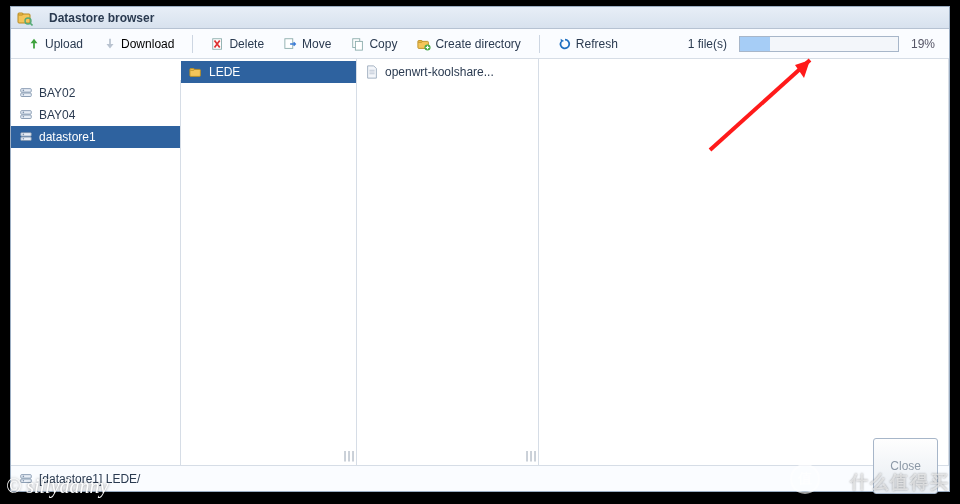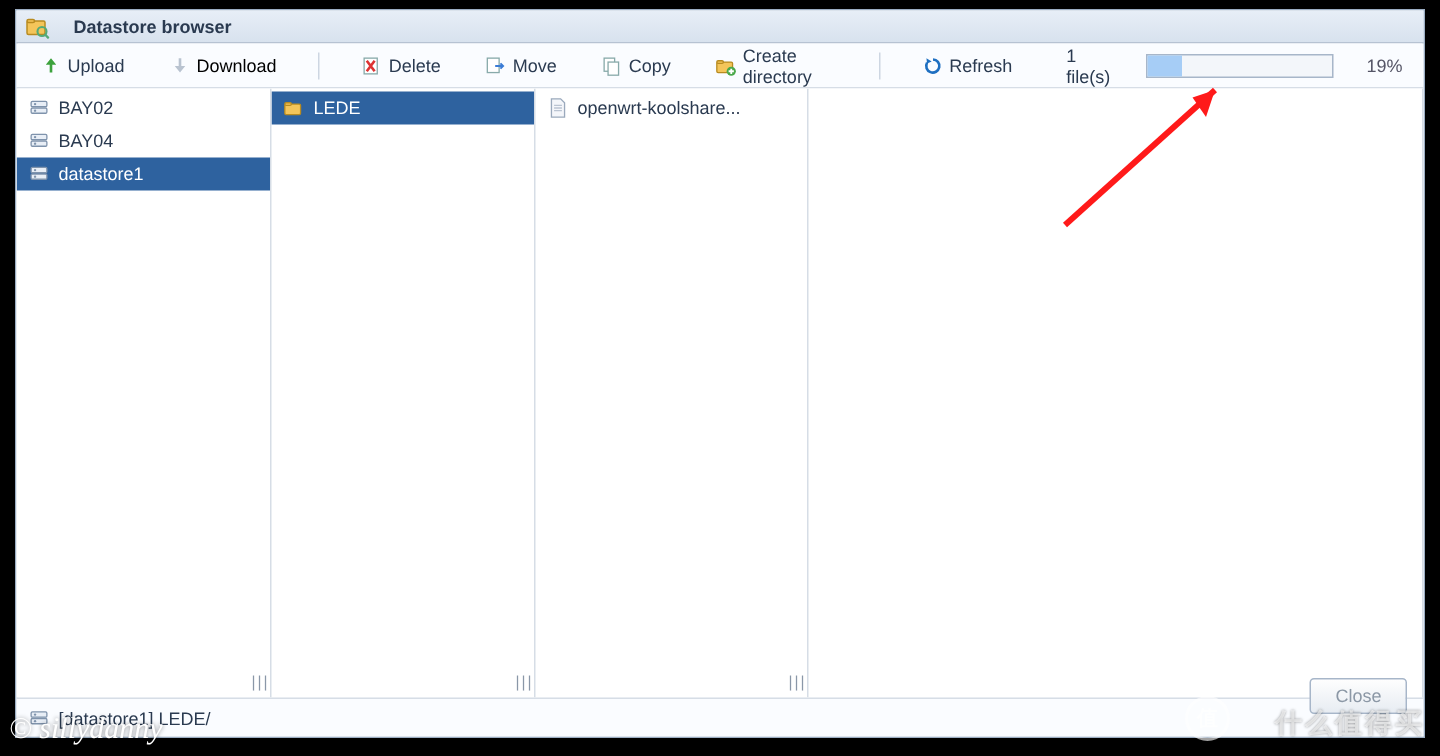--- a/index.html
+++ b/index.html
@@ -18,21 +18,21 @@
   .titlebar {
     height: 22px; background: linear-gradient(#e7eef7, #d8e2ee);
     border-bottom: 1px solid #b6c2d2; display: flex; align-items: center;
     padding: 0 6px; gap: 16px;
     font-weight: bold; color: #2a3a50;
   }
   .titlebar .title { font-weight: bold; }
   
   .toolbar {
     height: 30px; border-bottom: 1px solid #d6dde6;
-    display: flex; align-items: center; padding: 0 8px; gap: 14px;
+    display: flex; align-items: center; padding: 0 8px; gap: 4px;
     background: #fafcff;
   }
   .tb-btn {
     display: flex; align-items: center; gap: 4px;
     padding: 3px 8px; border-radius: 3px; cursor: pointer;
     color: #2a3a50;
   }
   .tb-btn.disabled { color: #000000; cursor: default; }
   .tb-sep { width: 1px; height: 18px; background: #cdd6e2; margin: 0 6px; }
   .toolbar .spacer { flex: 1; }
@@ -45,21 +45,21 @@
   .pct { color: #556; margin-right: 6px; }
   
   .columns {
     flex: 1; display: flex; overflow: hidden; background: #fff;
   }
   .col {
     position: relative; height: 100%; border-right: 1px solid #d6dde6;
     display: flex; flex-direction: column;
   }
   .col .list { flex: 1; overflow: hidden; padding-top: 2px; }
-  .col0 { width: 170px; }
+  .col0 { width: 170px; margin-top: 21px; }
   .col1 { width: 176px; }
   .col2 { width: 182px; }
   .col3 { flex: 1; }
   .row {
     display: flex; align-items: center; gap: 6px;
     height: 22px; padding: 0 8px; cursor: pointer;
     color: #2a3a50; white-space: nowrap; overflow: hidden; text-overflow: ellipsis;
   }
   .row.selected { background: #2e629f; color: #fff; }
   .drag-handle {
@@ -67,22 +67,22 @@
     color: #8a97a8; font-family: monospace; font-size: 10px; letter-spacing: -2px;
     cursor: col-resize; user-select: none;
   }
   
   .statusbar {
     height: 26px; border-top: 1px solid #d6dde6; background: #fafcff;
     display: flex; align-items: center; padding: 0 8px; gap: 6px;
   }
   .statusbar .path { color: #2a3a50; }
   .close-btn {
-    position: absolute; right: 22px; bottom: 28px;
-    padding: 4px 16px; border: 1px solid #a7b6c9; border-radius: 3px;
+    position: absolute; right: 22px; bottom: 10px;
+    padding: 20px 16px; border: 1px solid #a7b6c9; border-radius: 3px;
     background: linear-gradient(#fefefe, #e7ecf2); color: #8c98a6;
     font-size: 12px;
   }
   
   .arrow { position: absolute; pointer-events: none; }
   
   .wm-left {
     position: absolute; left: 6px; bottom: 6px; color: #fff;
     font-style: italic; font-family: "Times New Roman", serif; font-size: 20px;
     text-shadow: 0 0 3px rgba(0,0,0,.5);

